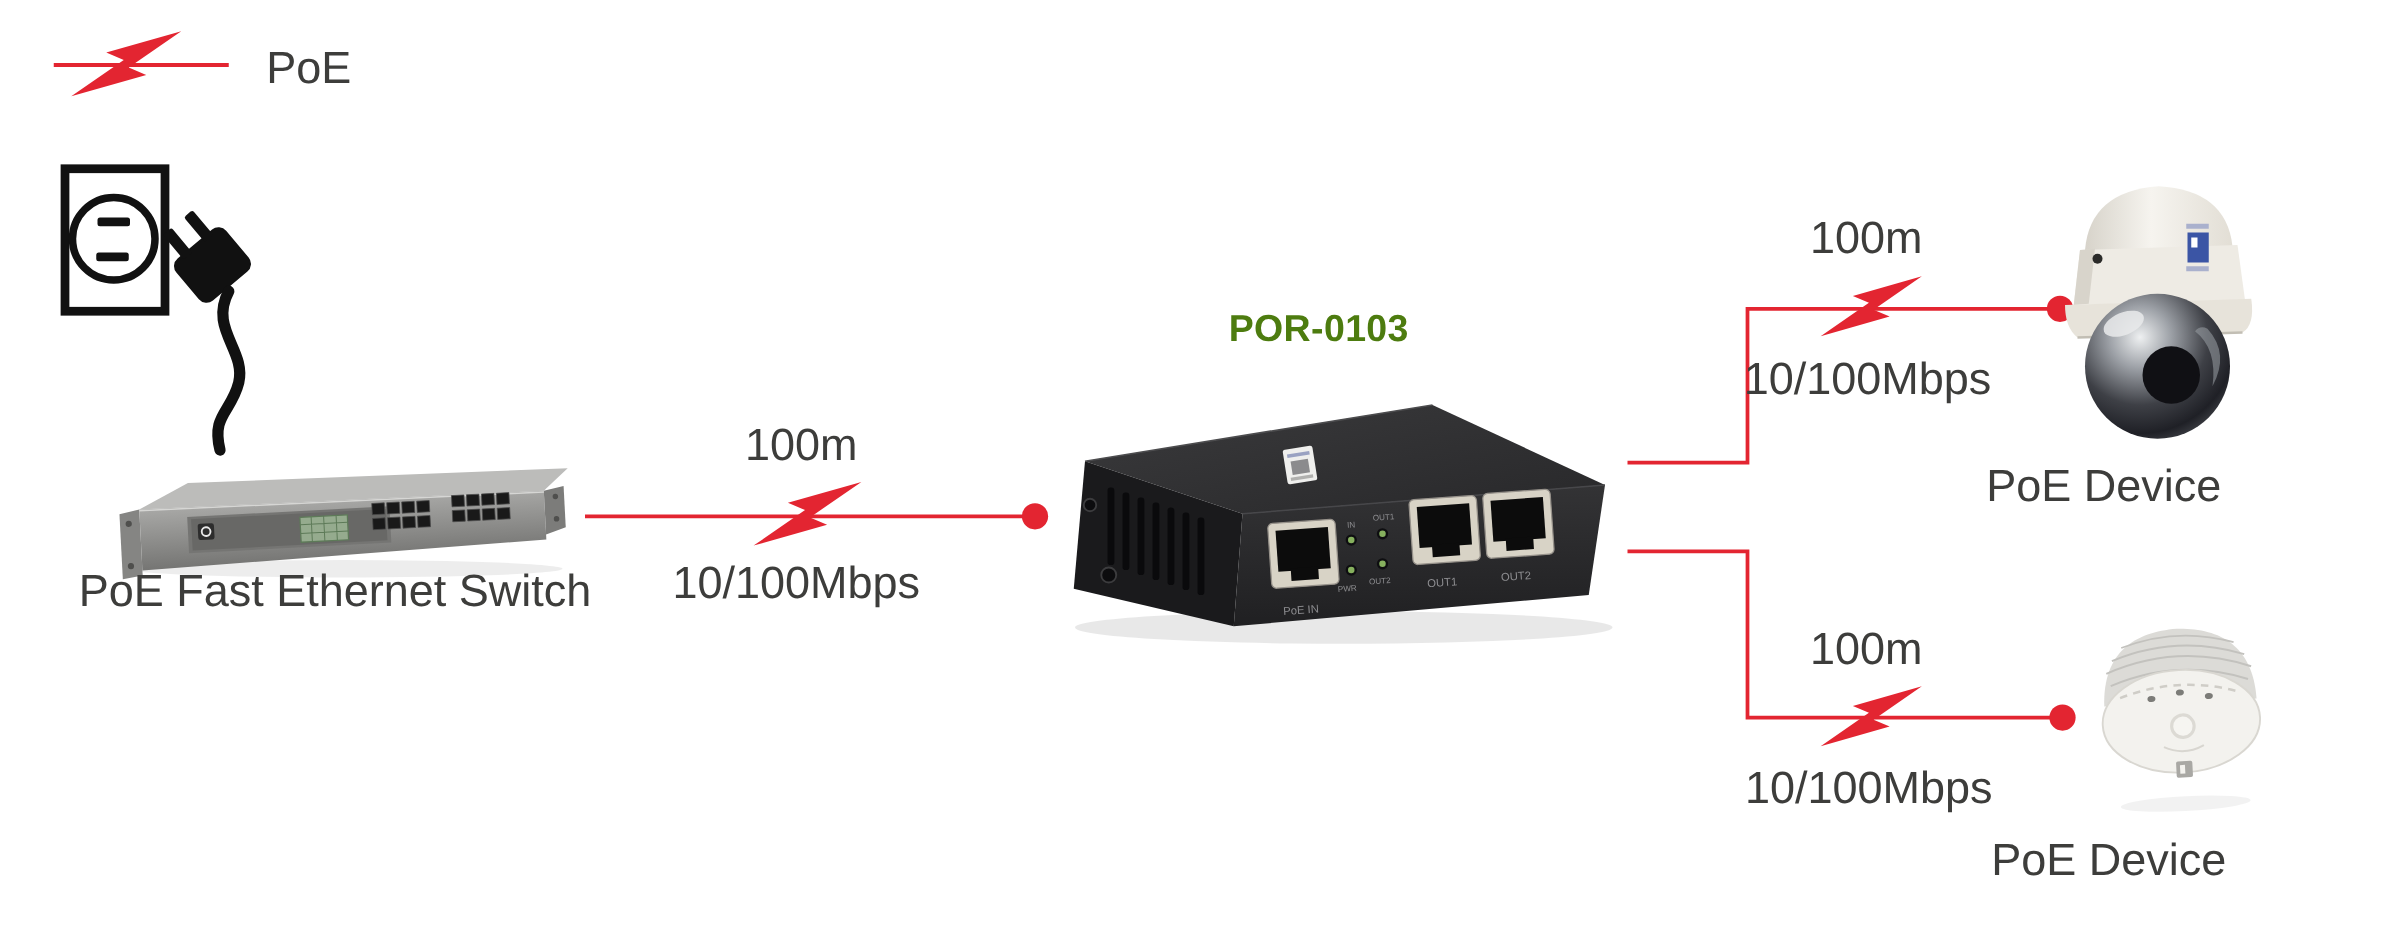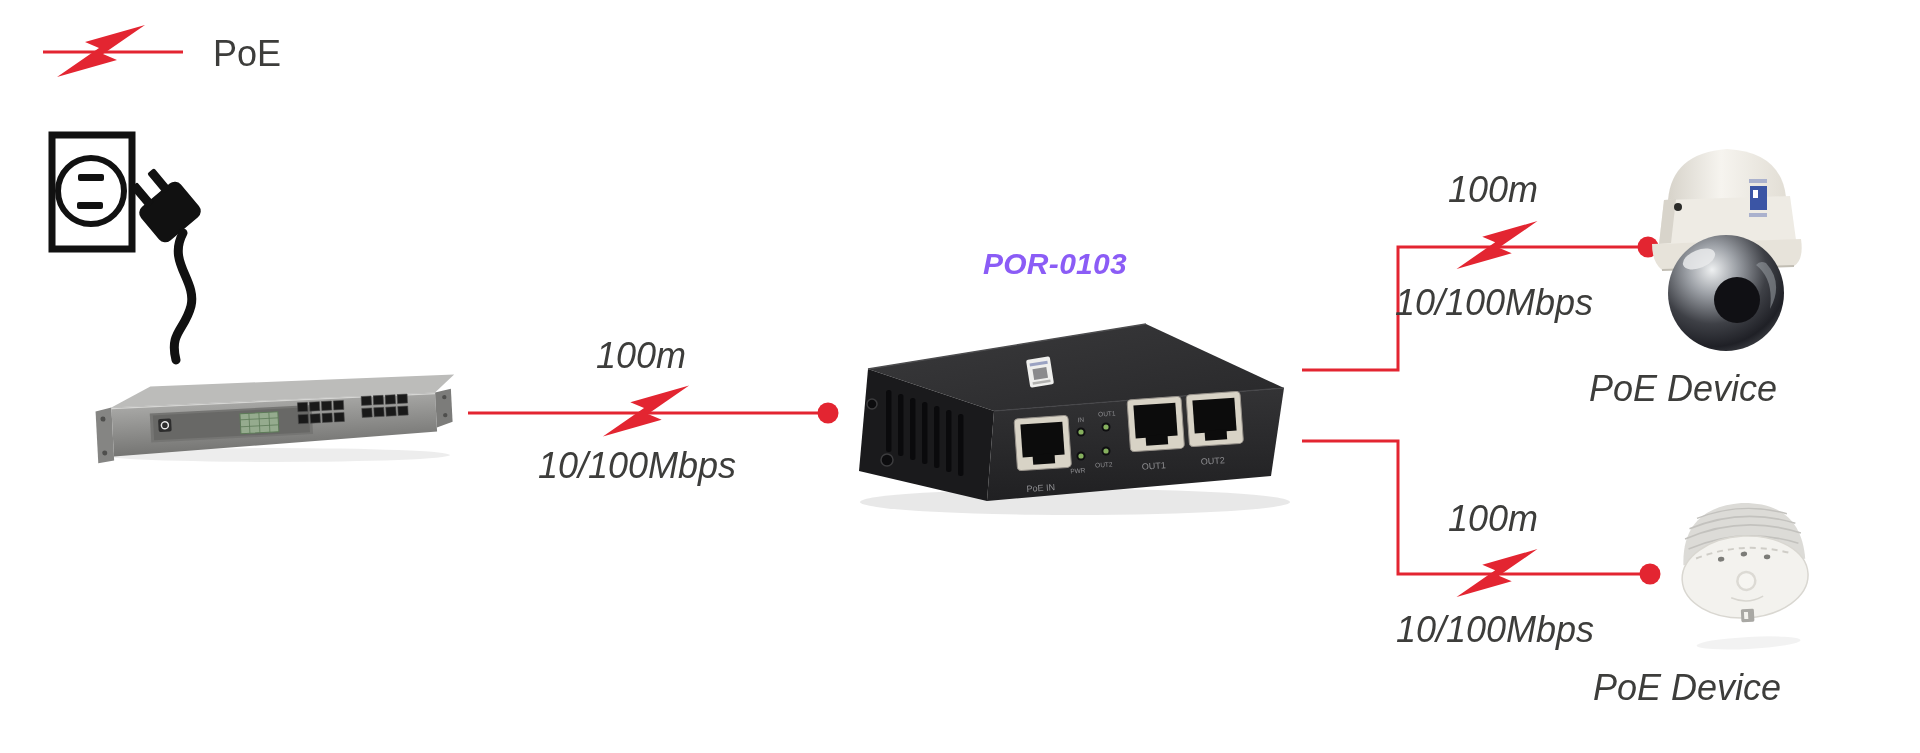--- a/index.html
+++ b/index.html
@@ -1,21 +1,21 @@
 <!DOCTYPE html>
 <html style="--poe-red: #e32531; --label-text: #3d3d3b;"><head>
 <meta charset="utf-8">
 <style>
   html,body{margin:0;padding:0;background:#ffffff;}
   #canvas{position:relative;width:1920px;height:753px;background:#ffffff;overflow:hidden;
           font-family:"Liberation Sans",sans-serif;}
   svg{position:absolute;left:0;top:0;}
   .lbl{position:absolute;font-size:36px;color:var(--label-text,#3d3d3b);white-space:nowrap;line-height:1;}
-  .ctr{transform:translateX(-50%);font-style:italic;}
-  .bold{font-weight:bold;font-size:30px;color:#8b5cf6;letter-spacing:.3px;}
+  .ctr{transform:translateX(-50%);}
+  .bold{font-weight:bold;font-size:30px;color:#4d7c0f;letter-spacing:.3px;}
   .red-fill{fill:var(--poe-red,#e32531);}
   .red-stroke{stroke:var(--poe-red,#e32531);}
   .port-lbl{font-family:"Liberation Sans",sans-serif;font-size:9px;fill:#8d8d90;}
   .led-lbl{font-family:"Liberation Sans",sans-serif;font-size:6.5px;fill:#8d8d90;}
 </style>
 </head>
 <body>
 
 <div id="canvas">
 
@@ -218,20 +218,21 @@
     <path d="M1730,597 Q1746,605 1762,597" stroke="#d8d6d0" stroke-width="1.6" fill="none"></path>
     <g>
       <rect x="1739" y="609" width="13" height="13" rx="1.5" fill="#a9a8a4"></rect>
       <rect x="1742" y="612" width="4" height="7" fill="#f3f2ee"></rect>
     </g>
   </g>
 </svg>
 
   <div class="lbl" style="left:213px;top:36px;">PoE</div>
 
+  <div class="lbl ctr" style="left:268px;top:455px;">PoE Fast Ethernet Switch</div>
 
   <div class="lbl ctr bold" style="left:1055px;top:249px;">POR-0103</div>
 
   <div class="lbl ctr" style="left:641px;top:338px;">100m</div>
   <div class="lbl ctr" style="left:637px;top:448px;">10/100Mbps</div>
 
   <div class="lbl ctr" style="left:1493px;top:172px;">100m</div>
   <div class="lbl ctr" style="left:1494px;top:285px;">10/100Mbps</div>
 
   <div class="lbl ctr" style="left:1493px;top:501px;">100m</div>

